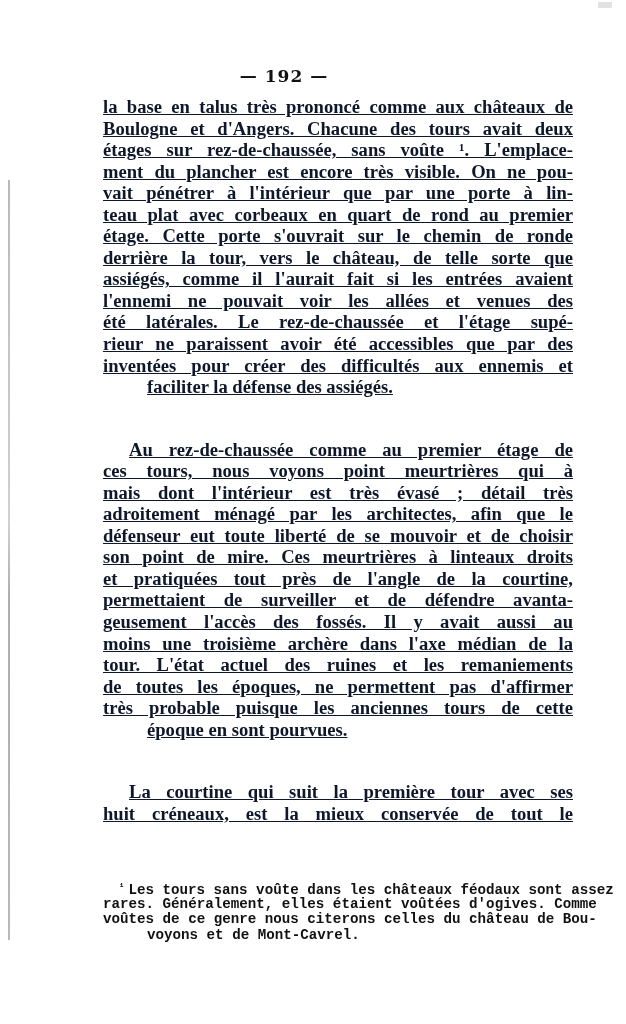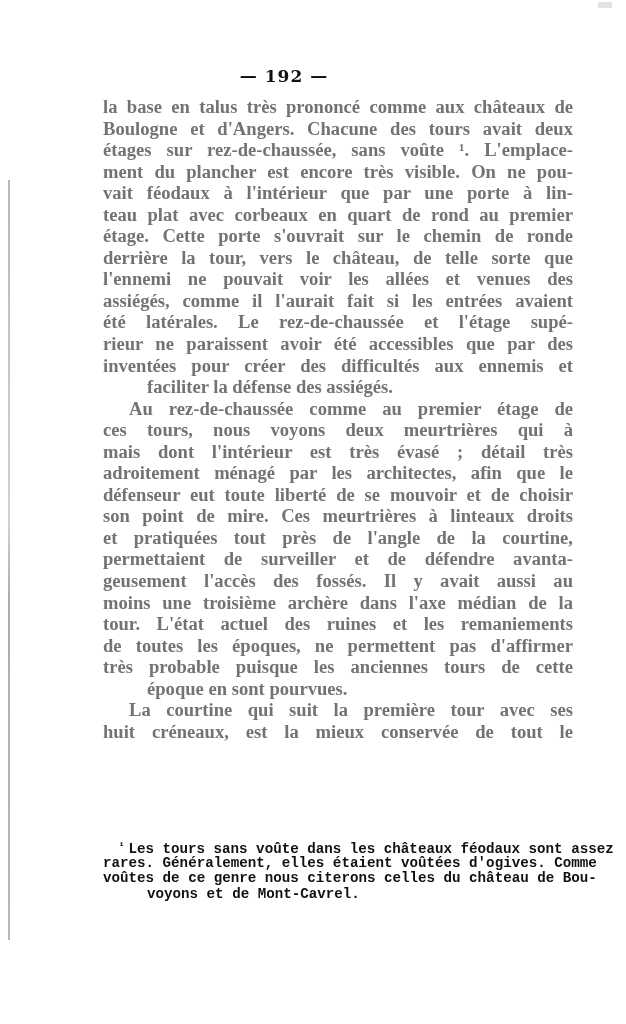--- a/index.html
+++ b/index.html
@@ -12,26 +12,27 @@
   }
   .corner-mark { position: absolute; left: 598px; top: 2px; width: 14px; height: 6px; background: #cfcfcf; opacity: .6; }
   .folio {
     position: absolute; left: 0; width: 568px; top: 66px; text-align: center;
     font-family: "DejaVu Serif", serif; font-weight: bold; font-size: 17px; color: #111;
     letter-spacing: 1px;
   }
   .body-text {
     position: absolute; left: 103px; top: 96px; width: 470px;
     font-family: "Liberation Serif", serif; font-weight: bold;
-    font-size: 18.6px; line-height: 21.55px; color: #737373;
+    font-size: 18.6px; line-height: 21.55px; color: #0f172a;
     text-align: justify;
+    text-decoration: underline;
   }
   .line { display: block; text-align: justify; text-align-last: justify; white-space: nowrap; height: 21.55px; }
   .line.last { text-align-last: left; margin-left: 44px; }
-  .line.indent { padding-left: 26px; }
+  .line.indent { padding-left: 26px; margin-top: 41px; }
   .footnote {
     position: absolute; left: 103px; top: 840px; width: 470px;
     font-family: Liberation Mono, monospace; font-weight: bold;
     font-size: 14.2px; line-height: 15.6px; color: #111;
   }
   .footnote .line { height: 15.6px; }
   .footnote .line.indent { padding-left: 16px; }
   .fn-mark { font-size: 9px; vertical-align: 4px; margin-right: 4px; }
 </style>
 </head>
@@ -41,32 +42,32 @@
   <div class="corner-mark"></div>
   <div class="margin-rule"></div>
 
   <div class="folio">— 192 —</div>
 
   <div class="body-text" id="body-text">
       <span class="line">la base en talus très prononcé comme aux châteaux de</span>
       <span class="line">Boulogne et d'Angers. Chacune des tours avait deux</span>
       <span class="line">étages sur rez-de-chaussée, sans voûte ¹. L'emplace-</span>
       <span class="line">ment du plancher est encore très visible. On ne pou-</span>
-      <span class="line">vait féodaux à l'intérieur que par une porte à lin-</span>
+      <span class="line">vait pénétrer à l'intérieur que par une porte à lin-</span>
       <span class="line">teau plat avec corbeaux en quart de rond au premier</span>
       <span class="line">étage. Cette porte s'ouvrait sur le chemin de ronde</span>
       <span class="line">derrière la tour, vers le château, de telle sorte que</span>
+      <span class="line">assiégés, comme il l'aurait fait si les entrées avaient</span>
       <span class="line">l'ennemi ne pouvait voir les allées et venues des</span>
-      <span class="line">assiégés, comme il l'aurait fait si les entrées avaient</span>
       <span class="line">été latérales. Le rez-de-chaussée et l'étage supé-</span>
       <span class="line">rieur ne paraissent avoir été accessibles que par des</span>
       <span class="line">inventées pour créer des difficultés aux ennemis et</span>
       <span class="line last">faciliter la défense des assiégés.</span>
       <span class="line indent">Au rez-de-chaussée comme au premier étage de</span>
-      <span class="line">ces tours, nous voyons deux meurtrières qui à</span>
+      <span class="line">ces tours, nous voyons point meurtrières qui à</span>
       <span class="line">mais dont l'intérieur est très évasé ; détail très</span>
       <span class="line">adroitement ménagé par les architectes, afin que le</span>
       <span class="line">défenseur eut toute liberté de se mouvoir et de choisir</span>
       <span class="line">son point de mire. Ces meurtrières à linteaux droits</span>
       <span class="line">et pratiquées tout près de l'angle de la courtine,</span>
       <span class="line">permettaient de surveiller et de défendre avanta-</span>
       <span class="line">geusement l'accès des fossés. Il y avait aussi au</span>
       <span class="line">moins une troisième archère dans l'axe médian de la</span>
       <span class="line">tour. L'état actuel des ruines et les remaniements</span>
       <span class="line">de toutes les époques, ne permettent pas d'affirmer</span>

